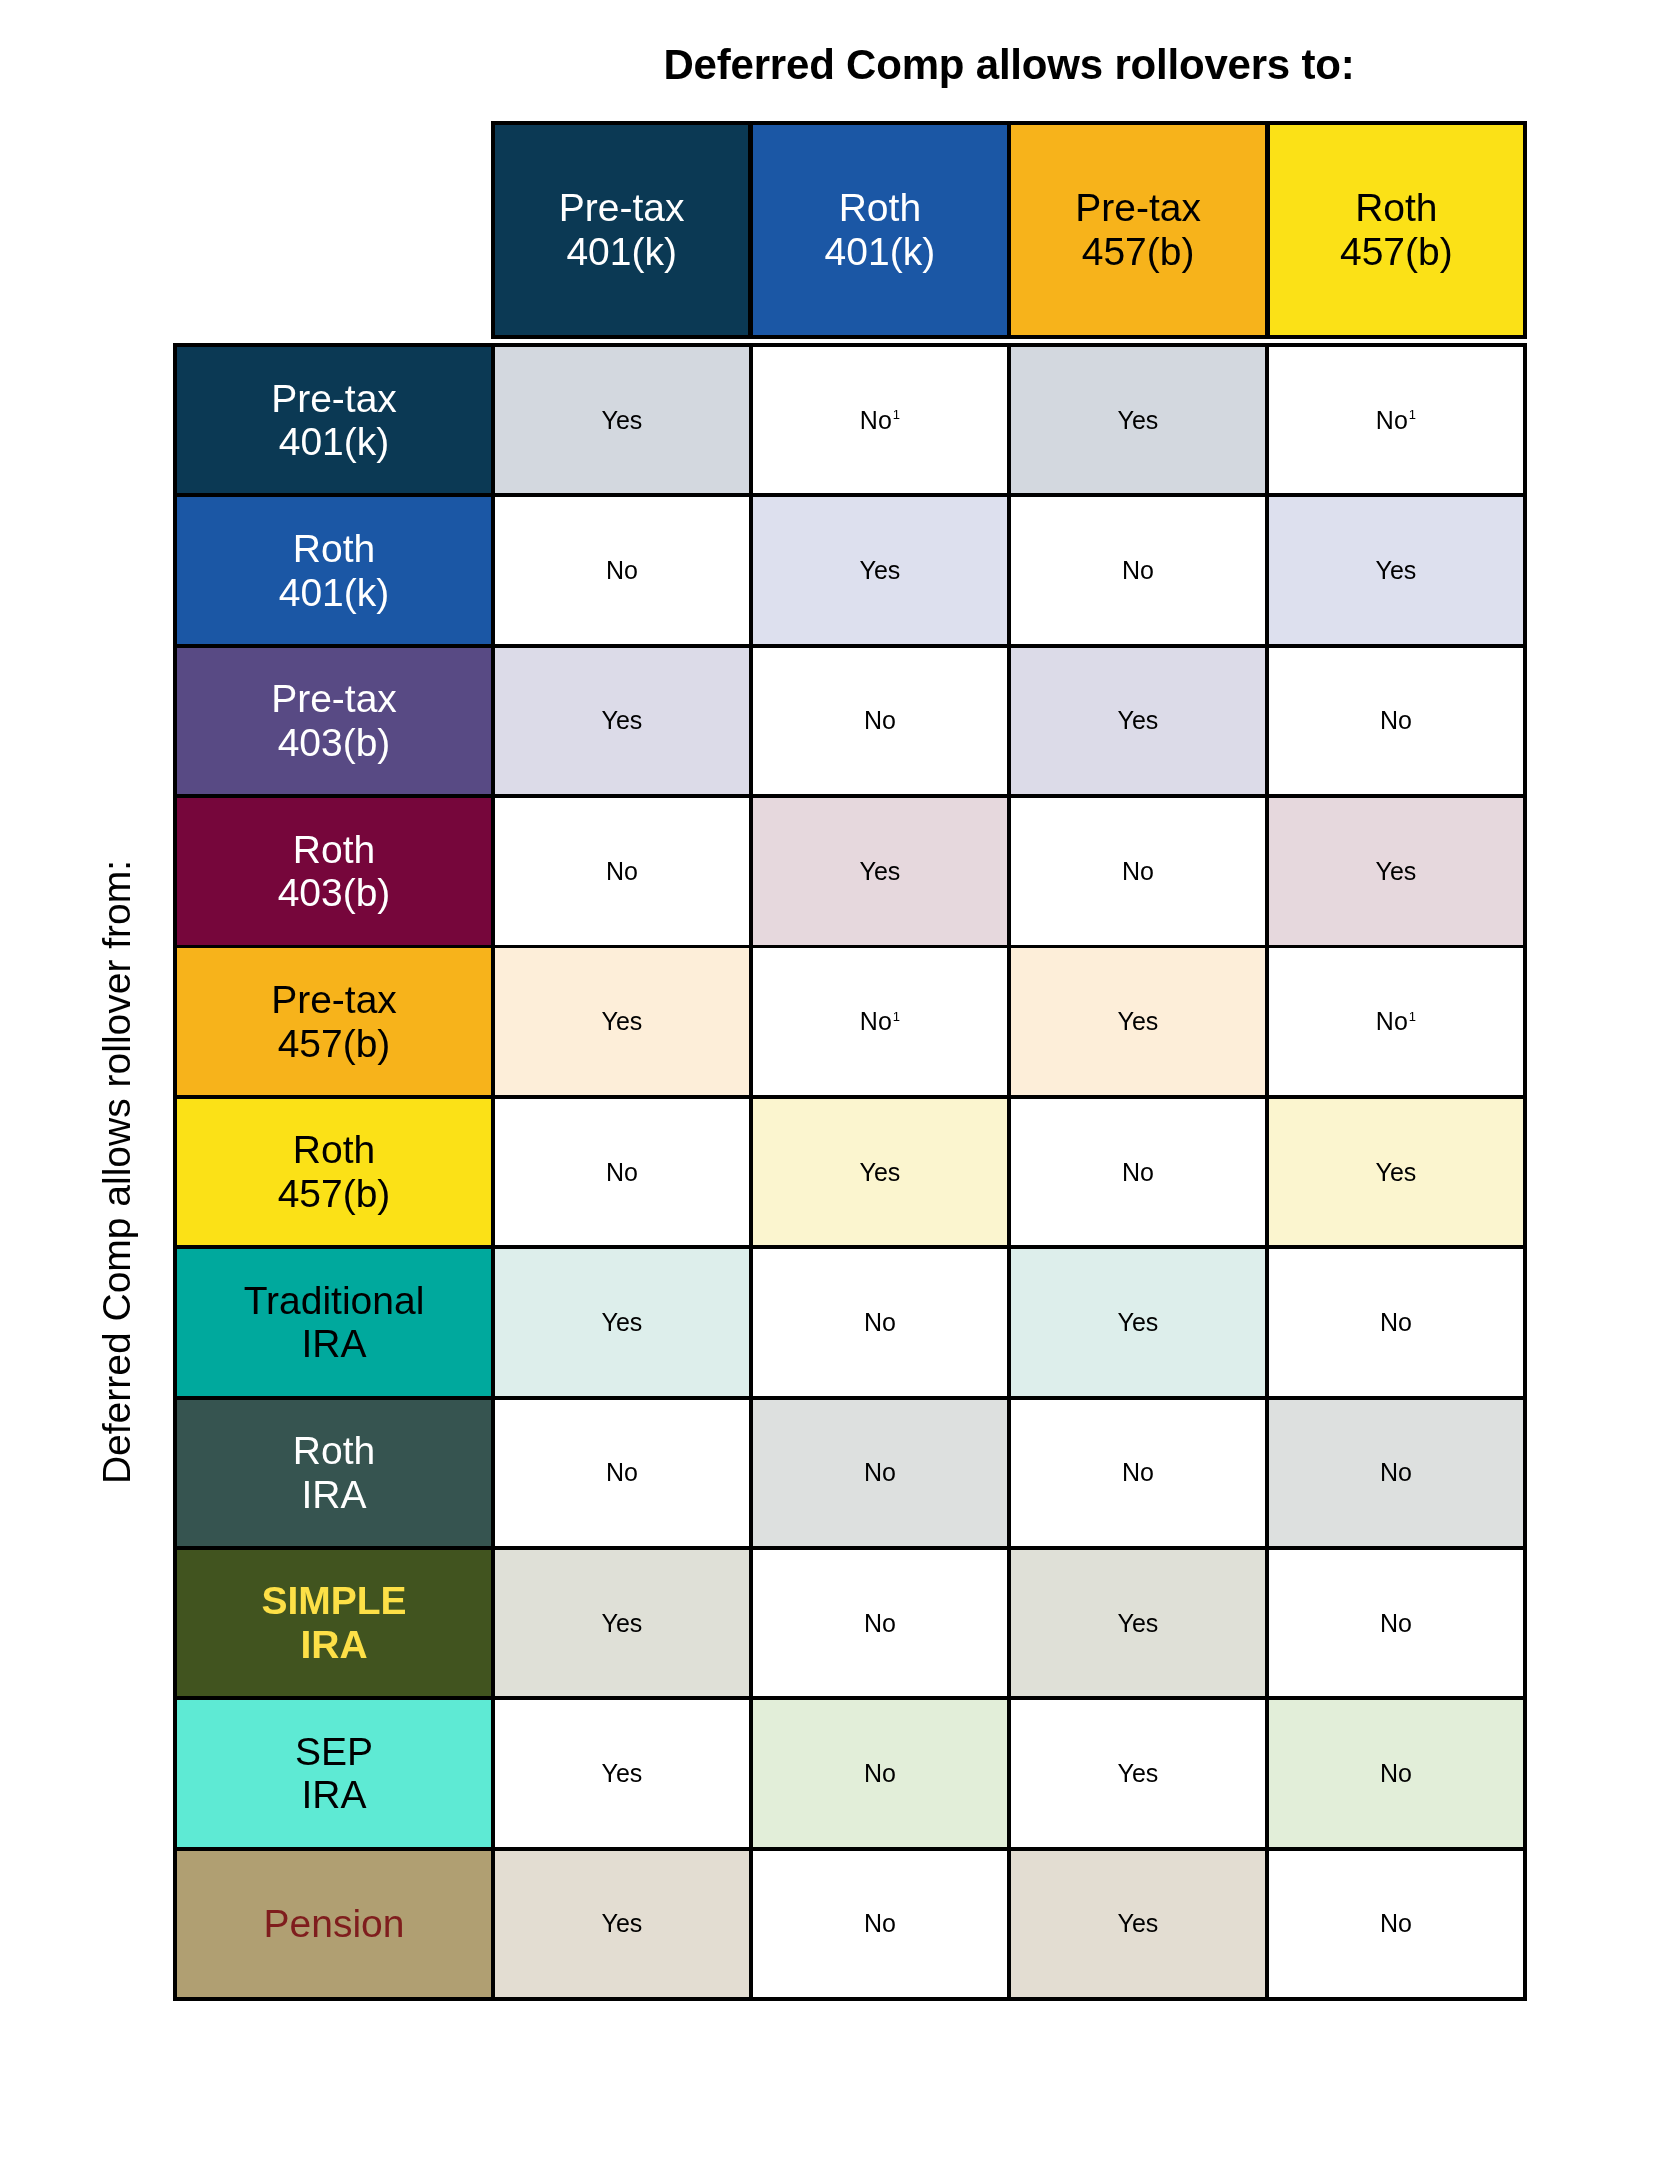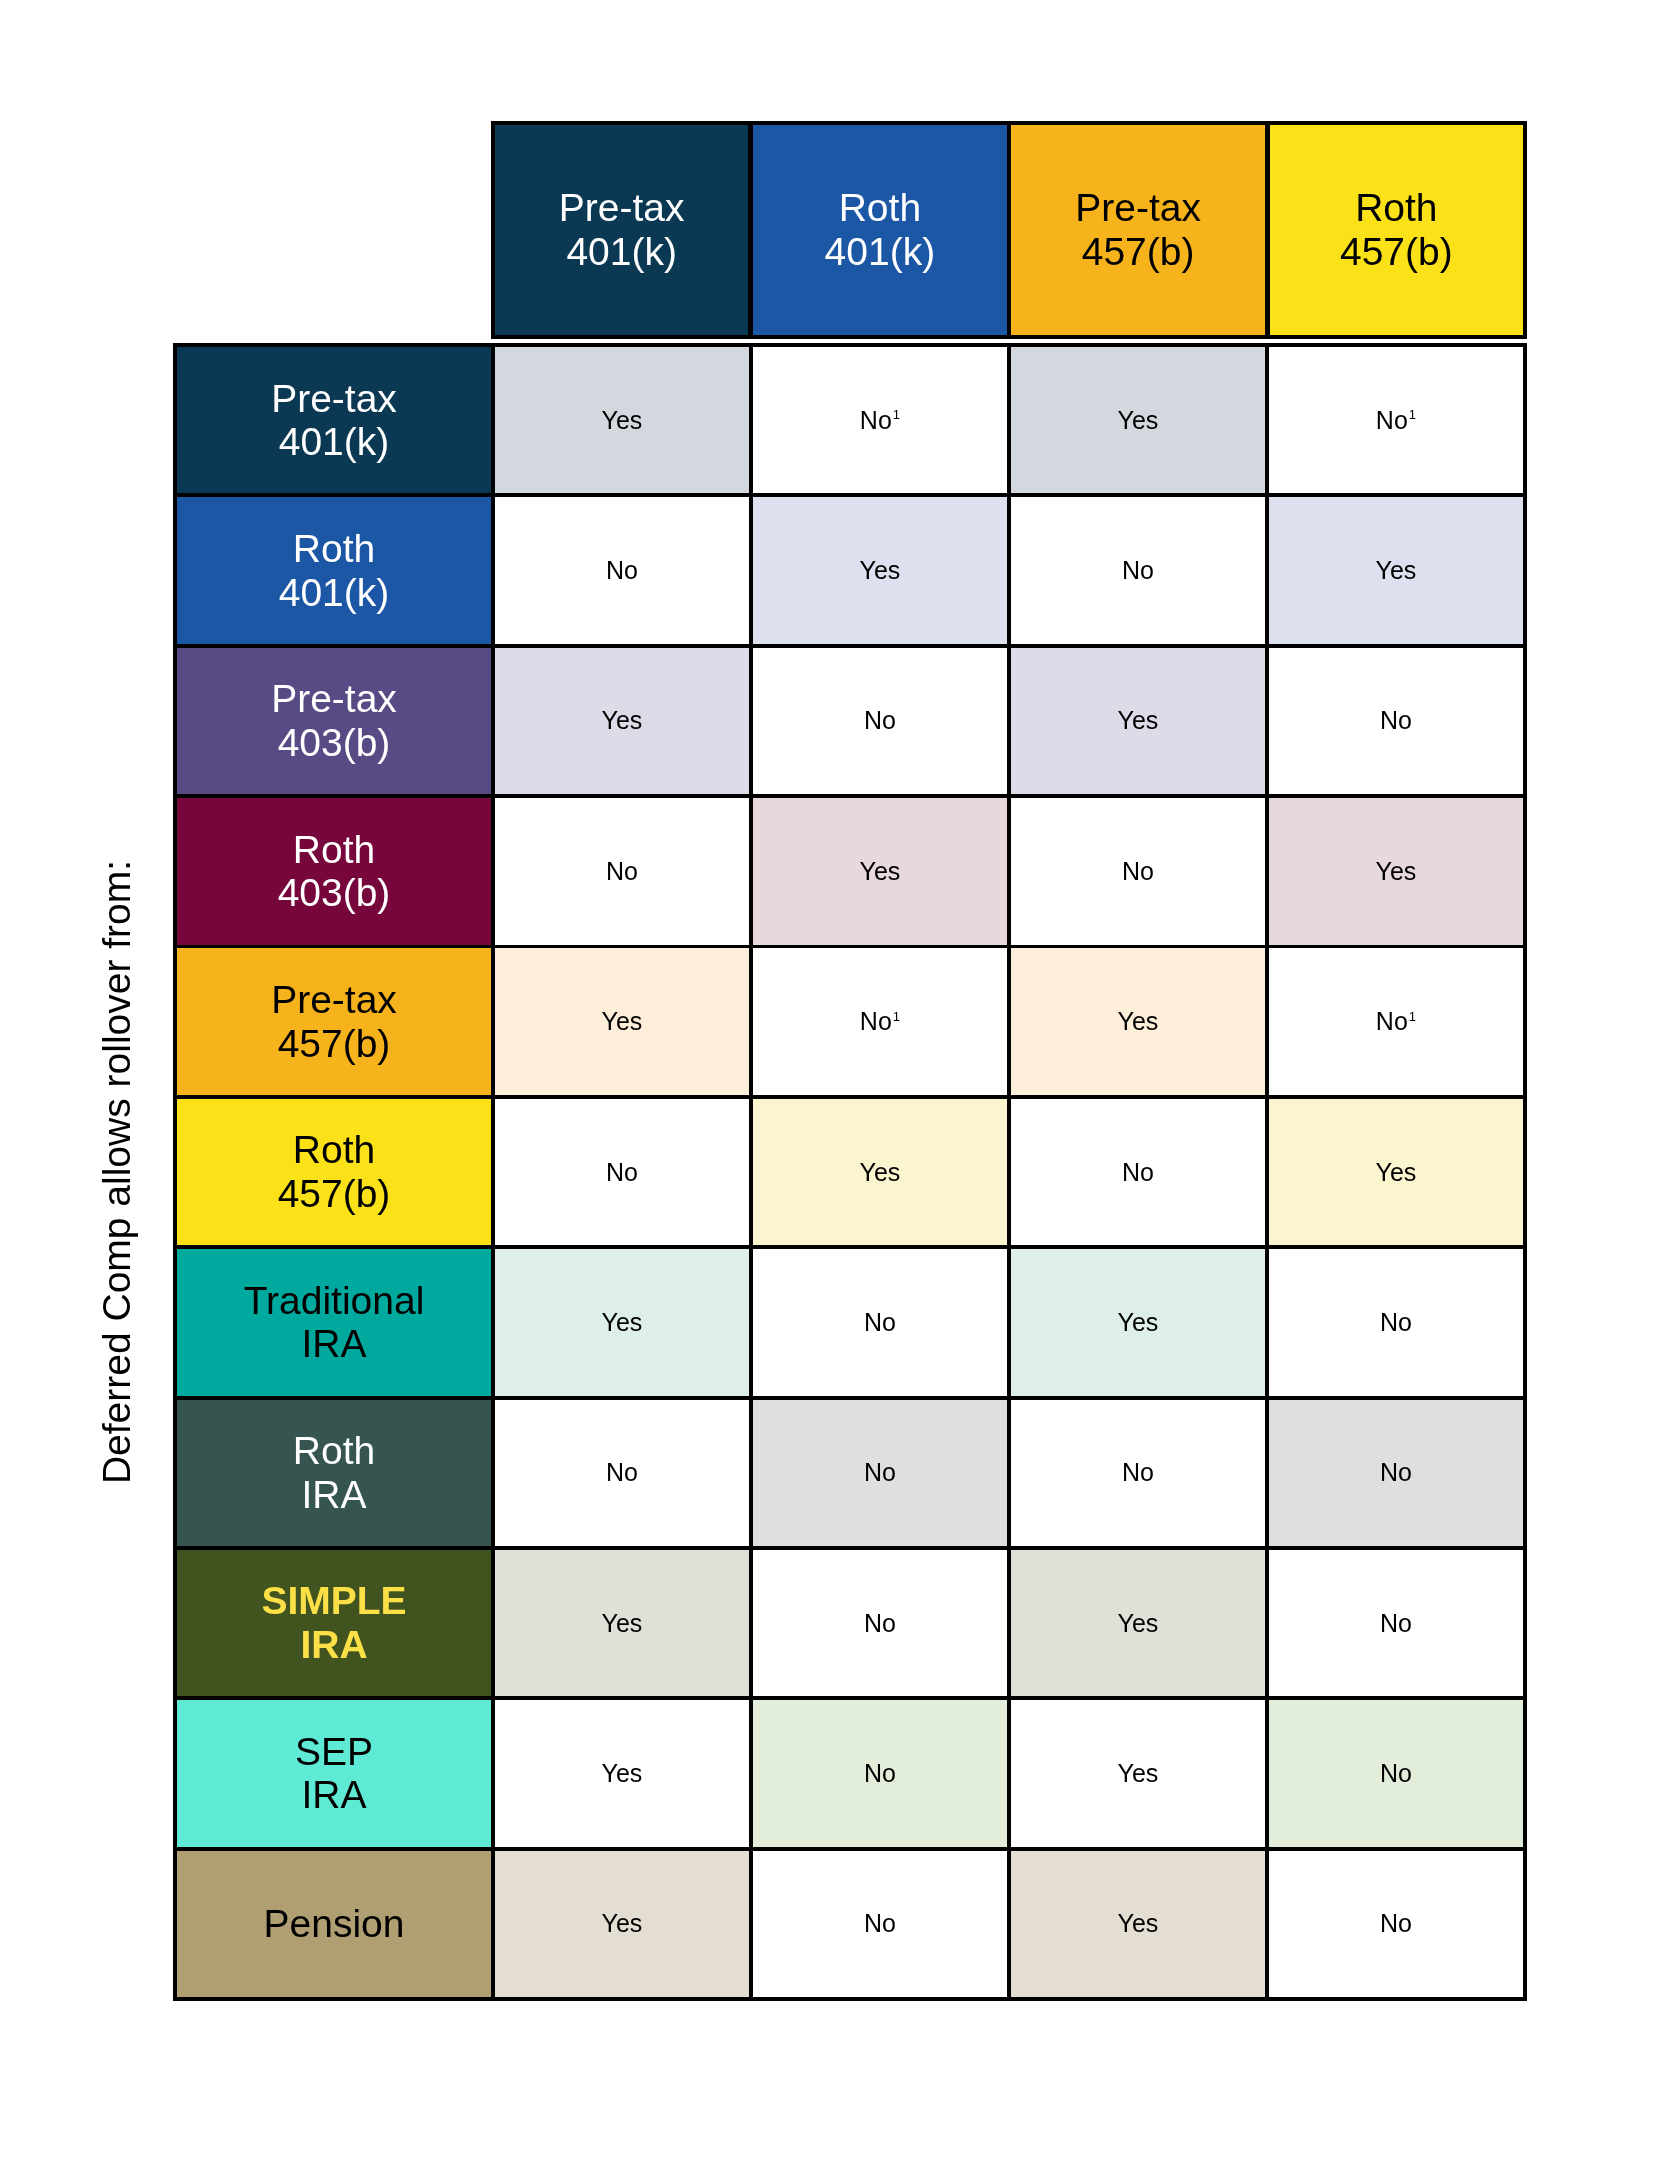--- a/index.html
+++ b/index.html
@@ -134,20 +134,21 @@
     vertical-align: super;
     line-height: 0;
     margin-left: 1px;
   }
 </style>
 </head>
 <body>
 
 <div class="page">
 
+  <div class="top-title">Deferred Comp allows rollovers to:</div>
 
   <div class="side-title-wrap">
     <div class="side-title">Deferred Comp allows rollover from:</div>
   </div>
 
   <div class="colhead-strip" id="colhead-strip">
       <div class="colhead" style="background: rgb(11, 57, 84); color: rgb(255, 255, 255);">
         <span>Pre-tax</span>
         <span class="l2">401(k)</span>
       </div>
@@ -340,21 +341,21 @@
           <span class="val">No</span>
         </div>
         <div class="cell" style="background: rgb(255, 255, 255);">
           <span class="val">Yes</span>
         </div>
         <div class="cell" style="background: rgb(226, 238, 217);">
           <span class="val">No</span>
         </div>
       </div>
       <div class="mrow">
-        <div class="rowhead" style="background: rgb(176, 159, 114); color: #000000;">
+        <div class="rowhead" style="background: rgb(176, 159, 114); color: #7f1d1d;">
           <span>Pension</span>
         </div>
         <div class="cell" style="background: rgb(227, 221, 210);">
           <span class="val">Yes</span>
         </div>
         <div class="cell" style="background: rgb(255, 255, 255);">
           <span class="val">No</span>
         </div>
         <div class="cell" style="background: rgb(227, 221, 210);">
           <span class="val">Yes</span>

